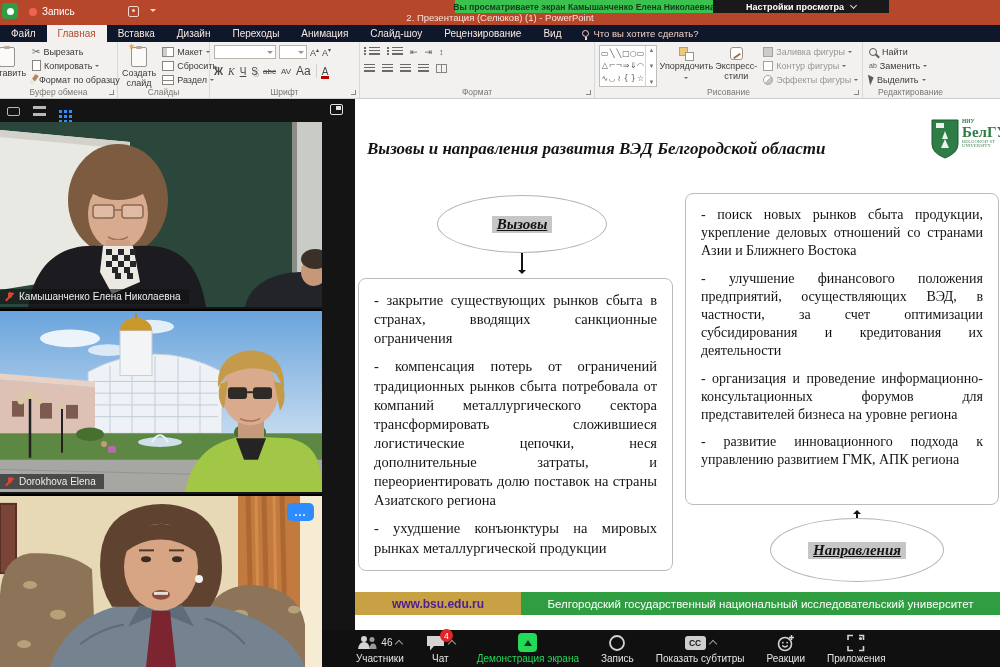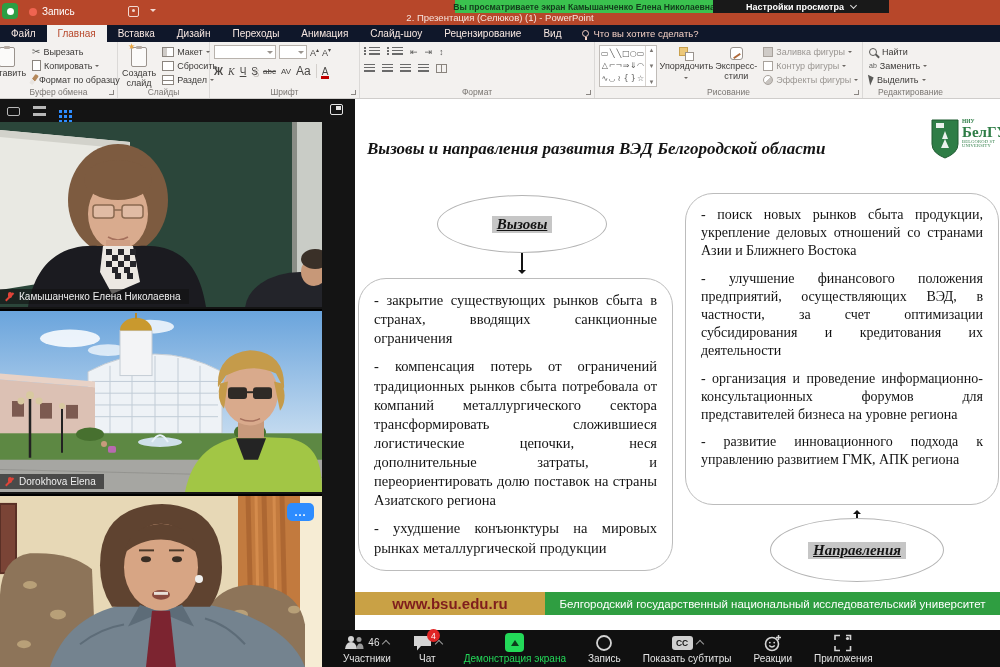--- a/index.html
+++ b/index.html
@@ -123,33 +123,33 @@
   .logo-tag{font-size:5.5px;font-weight:bold}
   .logo-name{font-size:15px;font-weight:bold;font-family:"Liberation Serif",serif}
   .logo-en{font-size:4.5px;letter-spacing:.2px}
   .oval{position:absolute;border:1.5px solid #b4b4b4;border-radius:50%;background:#fff;
         display:flex;align-items:center;justify-content:center}
   .oval-label{font-size:15px;font-weight:bold;font-style:italic;text-decoration:underline;background:#c6c6c6;padding:0 5px}
   #oval-challenges{left:82px;top:96px;width:170px;height:58px}
   #oval-directions{left:415px;top:419px;width:174px;height:64px}
   .varrow{position:absolute;width:1.6px;background:#141414}
   .ahead{position:absolute;width:0;height:0;border:4px solid transparent}
-  .tbox{position:absolute;border:1.5px solid #bcbcbc;border-radius:28px;padding:12px 15px;
+  .tbox{position:absolute;border:1.5px solid #bcbcbc;border-radius:8px;padding:12px 15px;
         text-align:justify;overflow:hidden;background:#fff}
   #left-box{left:3px;top:179px;width:315px;height:293px;font-size:14.5px;line-height:1.32}
   #right-box{left:330px;top:94px;width:314px;height:312px;font-size:14px;line-height:1.3}
   .tbox p{margin-bottom:9px}
   .slide-footer{position:absolute;left:0;top:493px;width:645px;height:23px;display:flex;font-family:"Liberation Sans",sans-serif}
-  .footer-gold{width:190px;background:#c9a145;color:#7f1d1d;font-size:15px;font-weight:600;
+  .footer-gold{width:166px;background:#c9a145;color:#4c1d95;font-size:12px;font-weight:600;
                display:flex;align-items:center;justify-content:center}
   .footer-green{flex:1;background:#2f9e41;color:#fff;font-size:11.5px;display:flex;align-items:center;justify-content:center;white-space:nowrap}
 
   
   #bottom-toolbar{position:absolute;left:322px;top:630px;width:678px;height:37px;background:#101010;
-                  display:flex;align-items:center;gap:22px;padding-left:21px;z-index:20}
+                  display:flex;align-items:center;gap:22px;padding-left:34px;z-index:20}
   .tbi{display:flex;flex-direction:column;align-items:center;gap:1px;color:#e4e4e4;font-size:10px;position:relative}
   .tbi-top{height:19px;display:flex;align-items:center;gap:4px}
   .chev-up{width:6px;height:6px;border-left:1.5px solid #9a9a9a;border-top:1.5px solid #9a9a9a;transform:rotate(45deg);margin-top:3px}
   .badge{position:absolute;top:-4px;left:14px;min-width:13px;height:13px;border-radius:7px;background:#e02525;
          color:#fff;font-size:8.5px;display:flex;align-items:center;justify-content:center;padding:0 2px}
   .share-ic{width:19px;height:19px;background:#23d959;border-radius:4px;display:flex;align-items:center;justify-content:center}
   .share-ic::after{content:"";width:0;height:0;border:4px solid transparent;border-bottom:6px solid #0c3b1c;margin-top:-4px}
   .share-lbl{color:#23d959}
   .cc-ic{width:21px;height:14px;background:#cfcfcf;border-radius:3px;color:#141414;font-size:8.5px;font-weight:bold;
          display:flex;align-items:center;justify-content:center}

